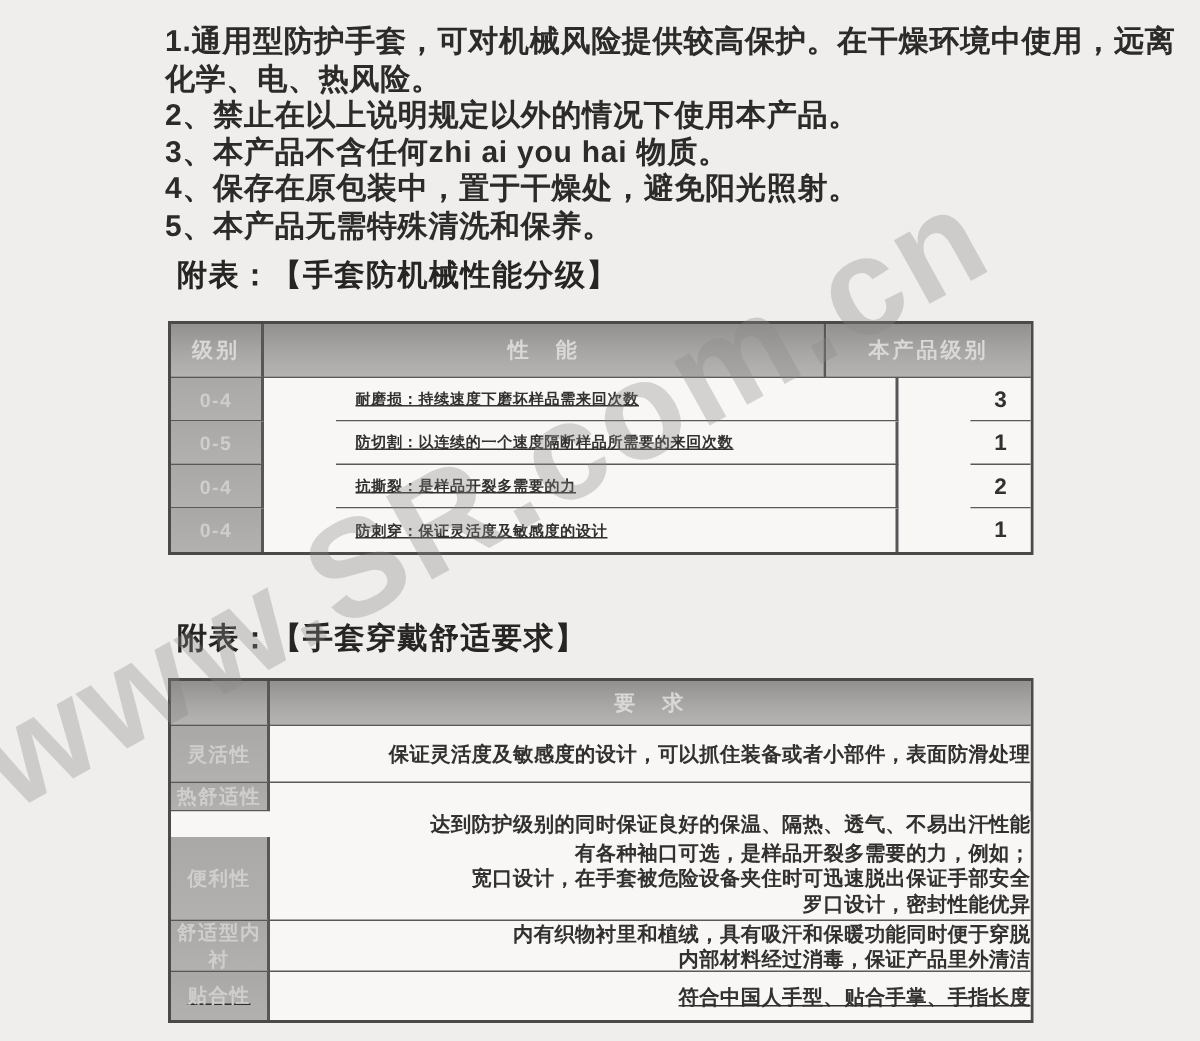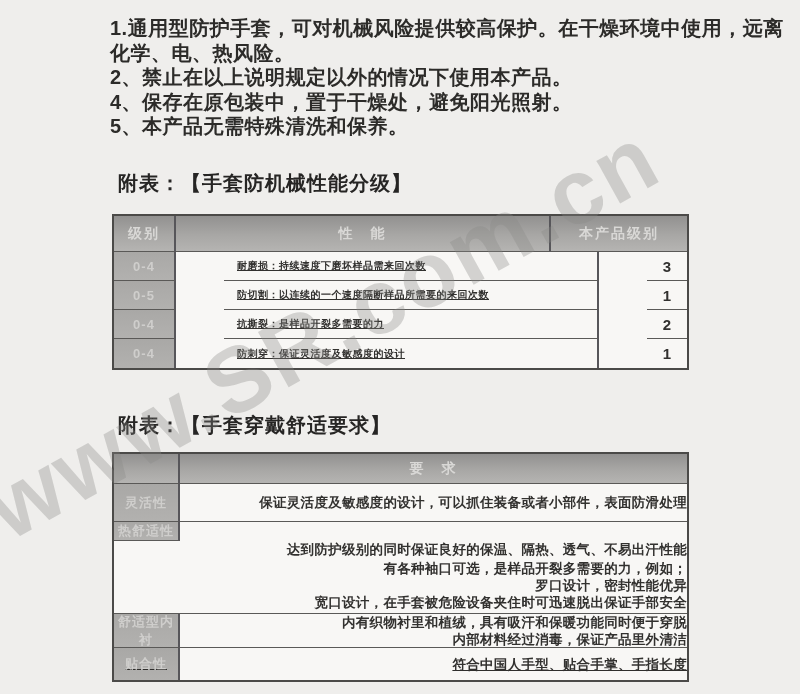--- a/index.html
+++ b/index.html
@@ -103,20 +103,21 @@
 </style>
 </head>
 <body>
 
 <div class="page">
 
   <div class="intro">
     <div>1.通用型防护手套，可对机械风险提供较高保护。在干燥环境中使用，远离</div>
     <div>化学、电、热风险。</div>
     <div>2、禁止在以上说明规定以外的情况下使用本产品。</div>
+    <div>3、本产品不含任何zhi ai you hai 物质。</div>
     <div>4、保存在原包装中，置于干燥处，避免阳光照射。</div>
     <div>5、本产品无需特殊清洗和保养。</div>
   </div>
 
   <div class="caption caption1">附表：【手套防机械性能分级】</div>
 
   <div class="tbl tbl1">
     <div class="row hrow">
       <div class="cell hdr c1">级别</div>
       <div class="cell hdr c2">性　能</div>
@@ -157,24 +158,25 @@
         <div>保证灵活度及敏感度的设计，可以抓住装备或者小部件，表面防滑处理</div>
       </div>
     </div>
     <div class="row r-h36">
       <div class="cell lvl c1">热舒适性</div>
       <div class="cell req c2">
         <div>达到防护级别的同时保证良好的保温、隔热、透气、不易出汗性能</div>
       </div>
     </div>
     <div class="row r-h56">
+      <div class="cell lvl c1">便利性</div>
       <div class="cell req c2">
         <div>有各种袖口可选，是样品开裂多需要的力，例如；</div>
+        <div>宽口设计，在手套被危险设备夹住时可迅速脱出保证手部安全</div>
         <div>罗口设计，密封性能优异</div>
-        <div>宽口设计，在手套被危险设备夹住时可迅速脱出保证手部安全</div>
       </div>
     </div>
     <div class="row r-h33">
       <div class="cell lvl c1">舒适型内衬</div>
       <div class="cell req c2">
         <div>内有织物衬里和植绒，具有吸汗和保暖功能同时便于穿脱</div>
         <div>内部材料经过消毒，保证产品里外清洁</div>
       </div>
     </div>
     <div class="row r-h31">

